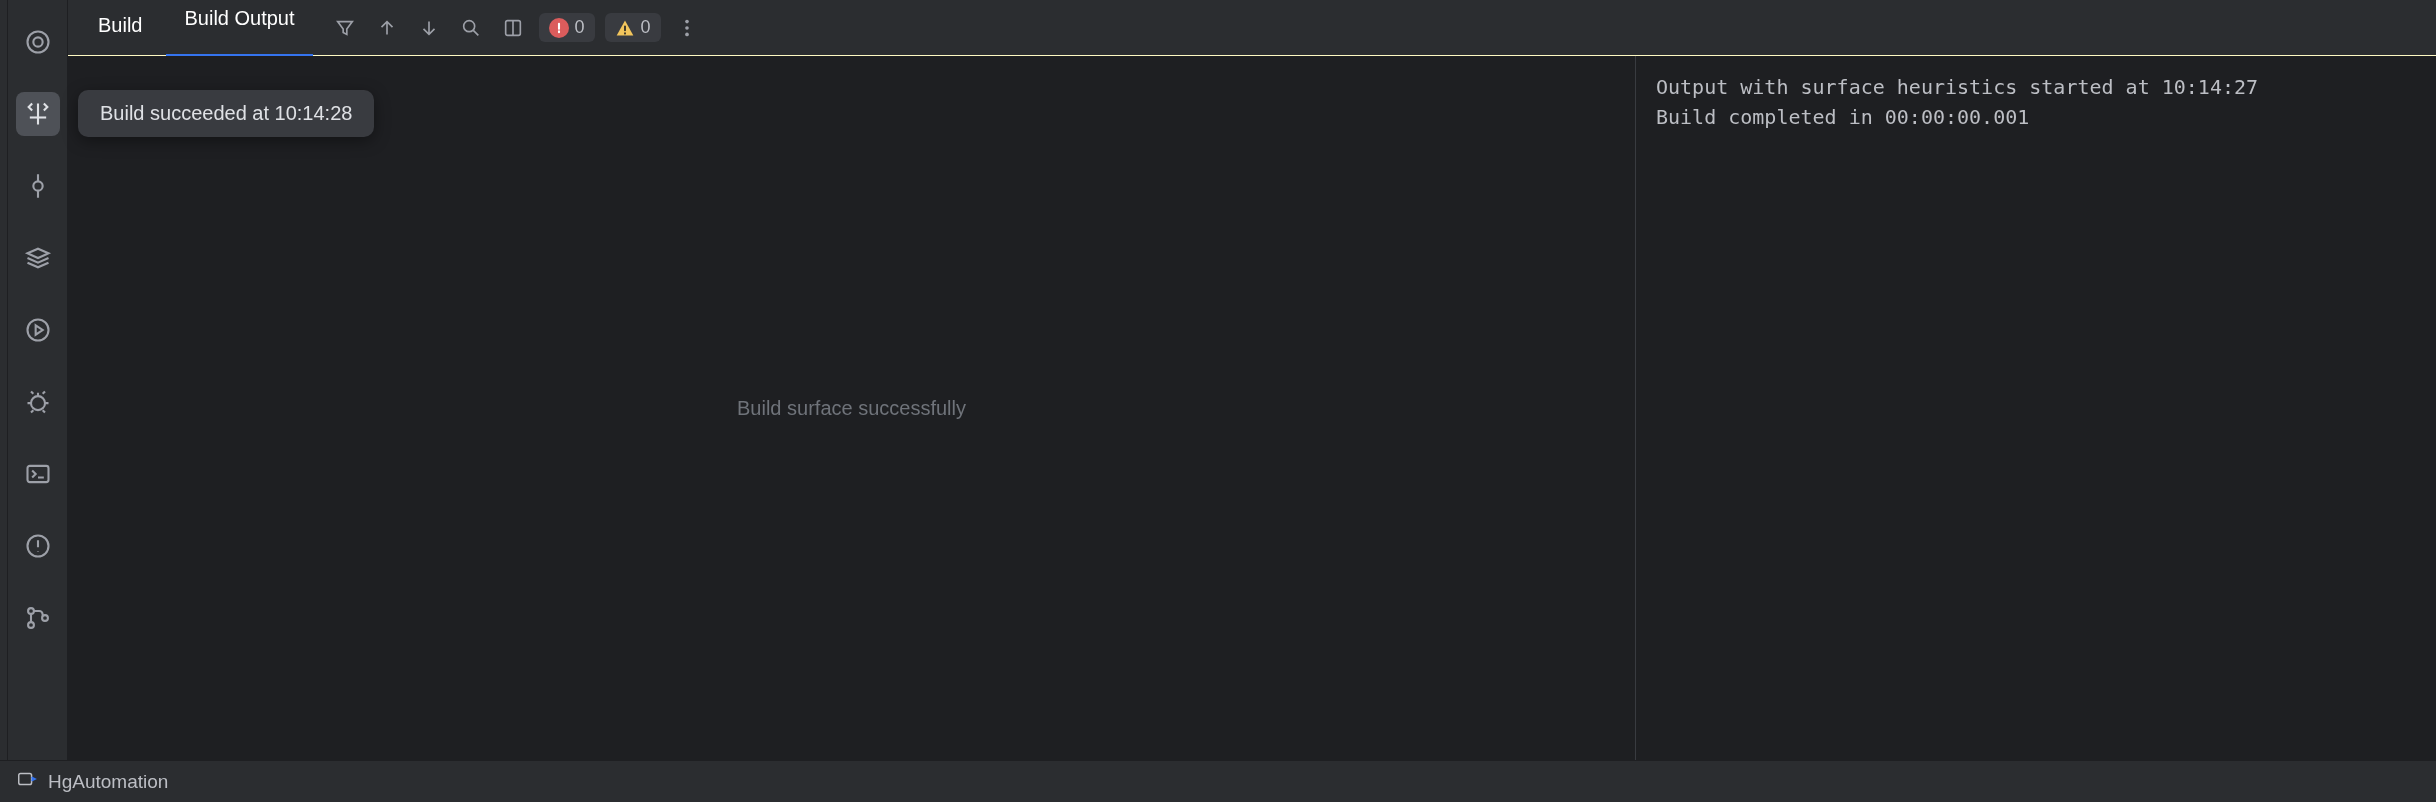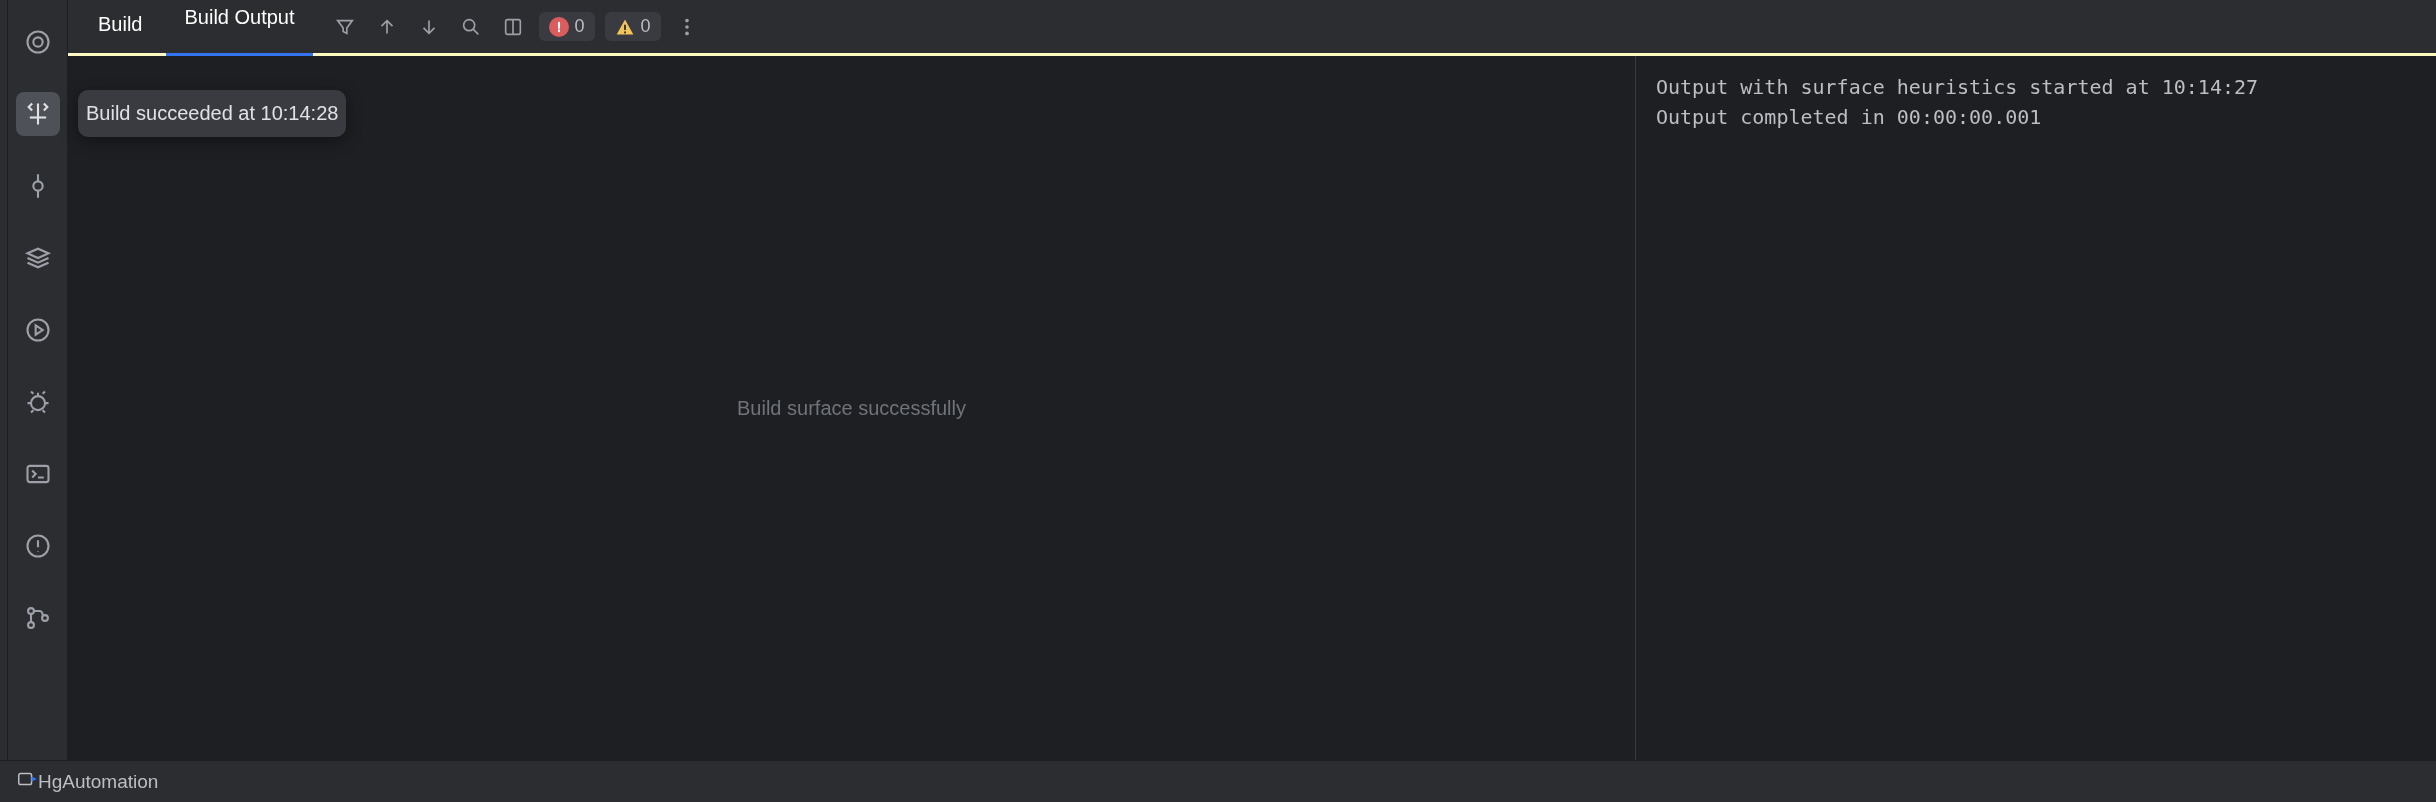--- a/index.html
+++ b/index.html
@@ -60,21 +60,21 @@
       flex: 1;
       display: flex;
       flex-direction: column;
       min-width: 0;
     }
     .tab-bar {
       height: 56px;
       display: flex;
       align-items: center;
       background: #2b2d30;
-      border-bottom: 3px solid #fef9c3;
+      border-bottom: 1px solid #fef9c3;
       padding-left: 12px;
       gap: 6px;
     }
     .tab {
       padding: 10px 18px 14px 18px;
       color: #bcbec4;
       cursor: pointer;
       font-size: 20px;
     }
     .tab.active {
@@ -141,21 +141,21 @@
       background: #1e1f22;
       position: relative;
       border-right: 1px solid #393b40;
       min-width: 0;
     }
     .tooltip {
       position: absolute;
       top: 34px;
       left: 10px;
       background: #393b40;
-      padding: 12px 8px;
+      padding: 12px 22px;
       border-radius: 10px;
       color: #dfe1e5;
       font-size: 20px;
       box-shadow: 0 4px 16px rgba(0,0,0,0.4);
     }
     .center-message {
       position: absolute;
       top: 50%;
       left: 50%;
       transform: translate(-50%, -50%);
@@ -175,20 +175,21 @@
     }
     .status-bar {
       height: 42px;
       background: #2b2d30;
       border-top: 1px solid #1e1f22;
       display: flex;
       align-items: center;
       padding: 0 16px;
       color: #bcbec4;
       font-size: 19px;
+      gap: 10px;
     }
     .status-bar svg {
       width: 22px;
       height: 22px;
     }
   </style>
 </head>
 <body>
 
 <div class="main-area">
@@ -314,21 +315,21 @@
         </div>
       </div>
     </div>
 
     <div class="panels">
       <div class="left-panel">
         <div class="tooltip">Build succeeded at 10:14:28</div>
         <div class="center-message">Build surface successfully</div>
       </div>
       <div class="right-panel"><span>Output with surface heuristics started at 10:14:27</span>
-<span>Output completed in 00:00:00.001</span></div>
+<span>Build completed in 00:00:00.001</span></div>
     </div>
   </div>
 </div>
 
 <div class="status-bar">
   <span>
     <svg viewBox="0 0 24 24" fill="none" stroke="#bcbec4" stroke-width="1.6">
         <rect x="3" y="6" width="14" height="12" rx="2"></rect>
         <path d="M17 10l4 2-4 2" fill="#3574f0" stroke="#3574f0"></path>
       </svg>

